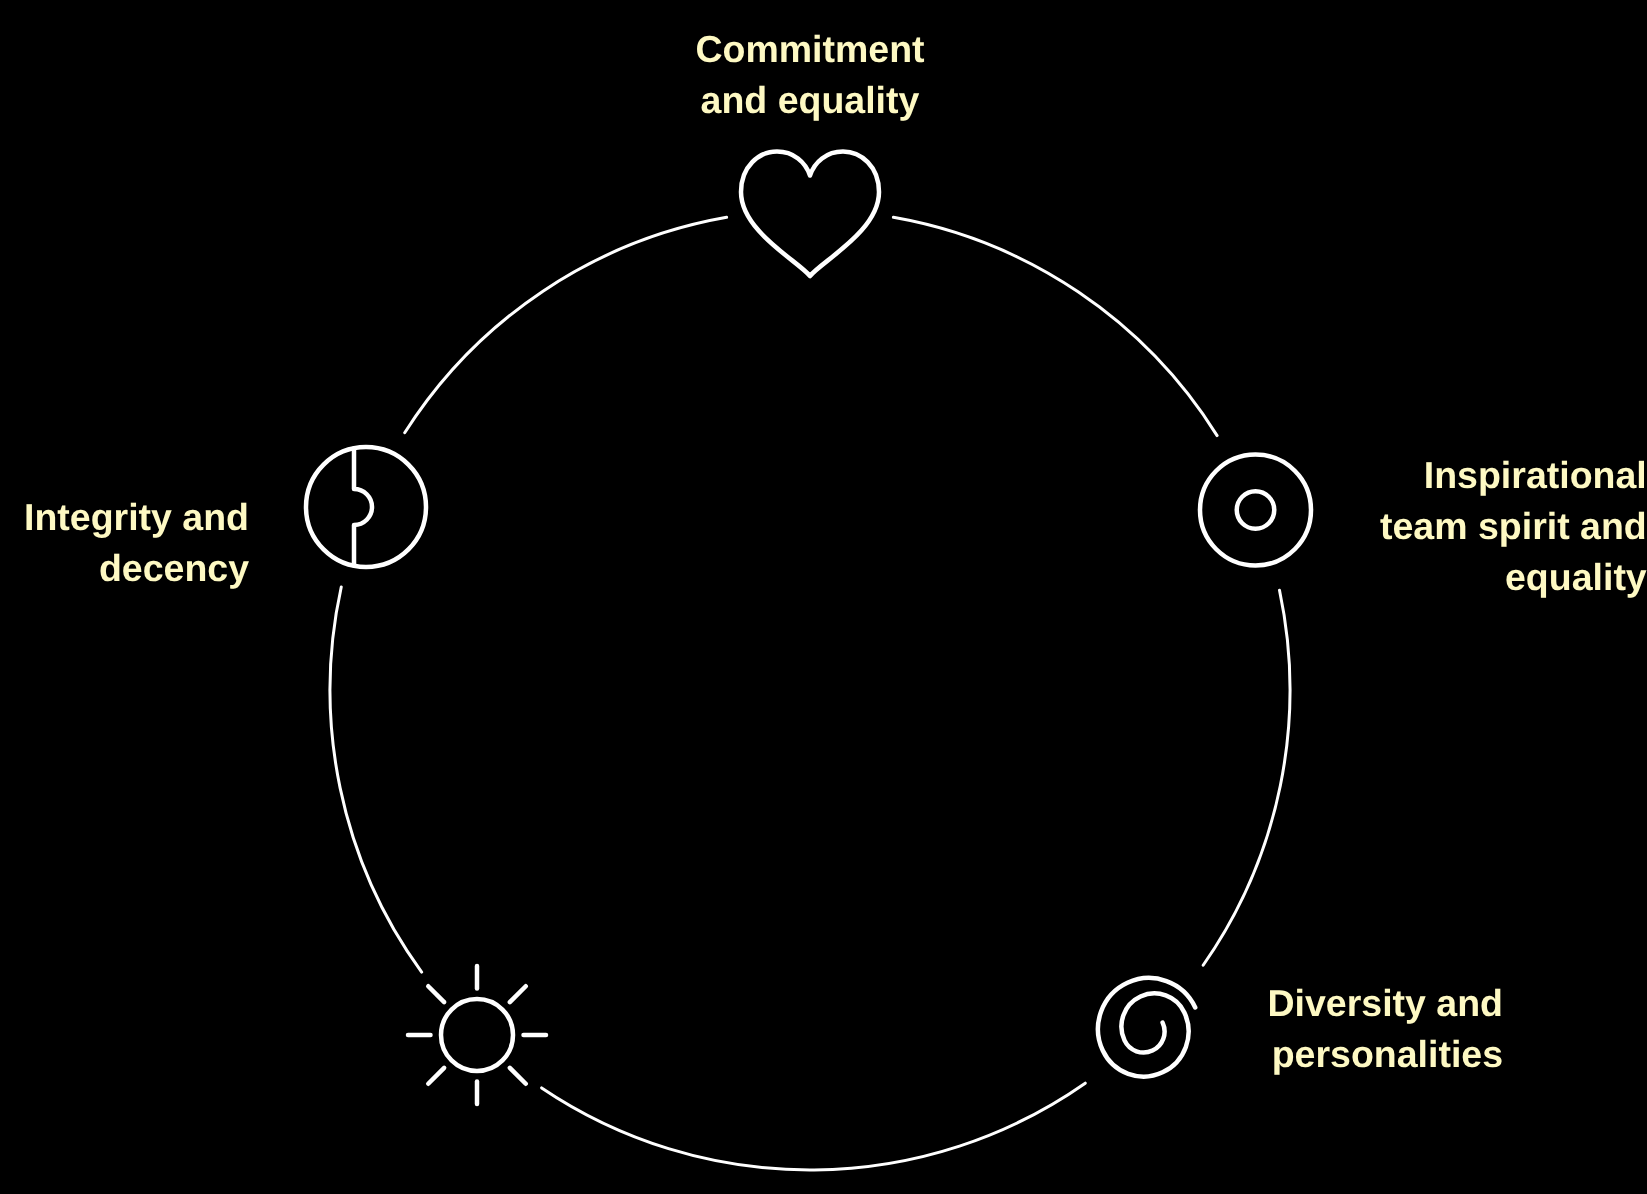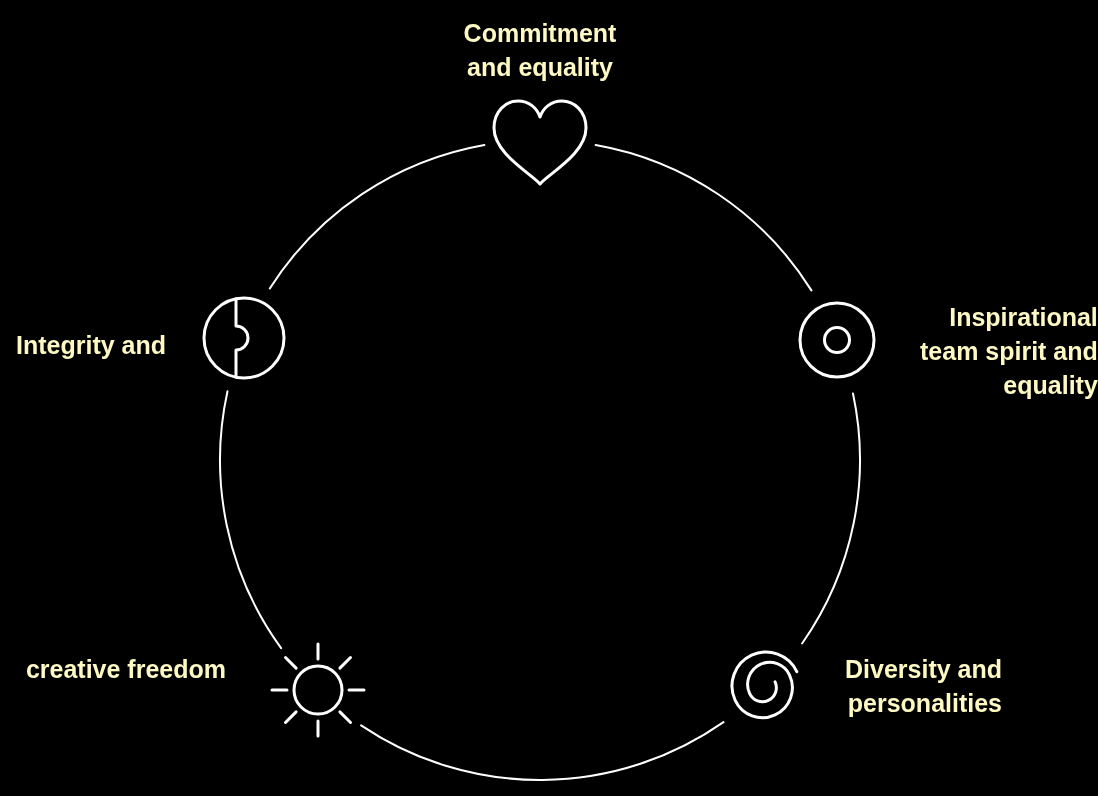--- a/index.html
+++ b/index.html
@@ -111,20 +111,20 @@
     <span>team spirit and</span>
     <span>equality</span>
   </div>
 
   <div class="label label-bottom-right">
     <span>Diversity and</span>
     <span>personalities</span>
   </div>
 
   <div class="label label-bottom-left">
-    <span>creative freedom</span>
   </div>
 
   <div class="label label-left">
     <span>Integrity and</span>
+    <span>decency</span>
   </div>
 
 </div>
 
 </body></html>

